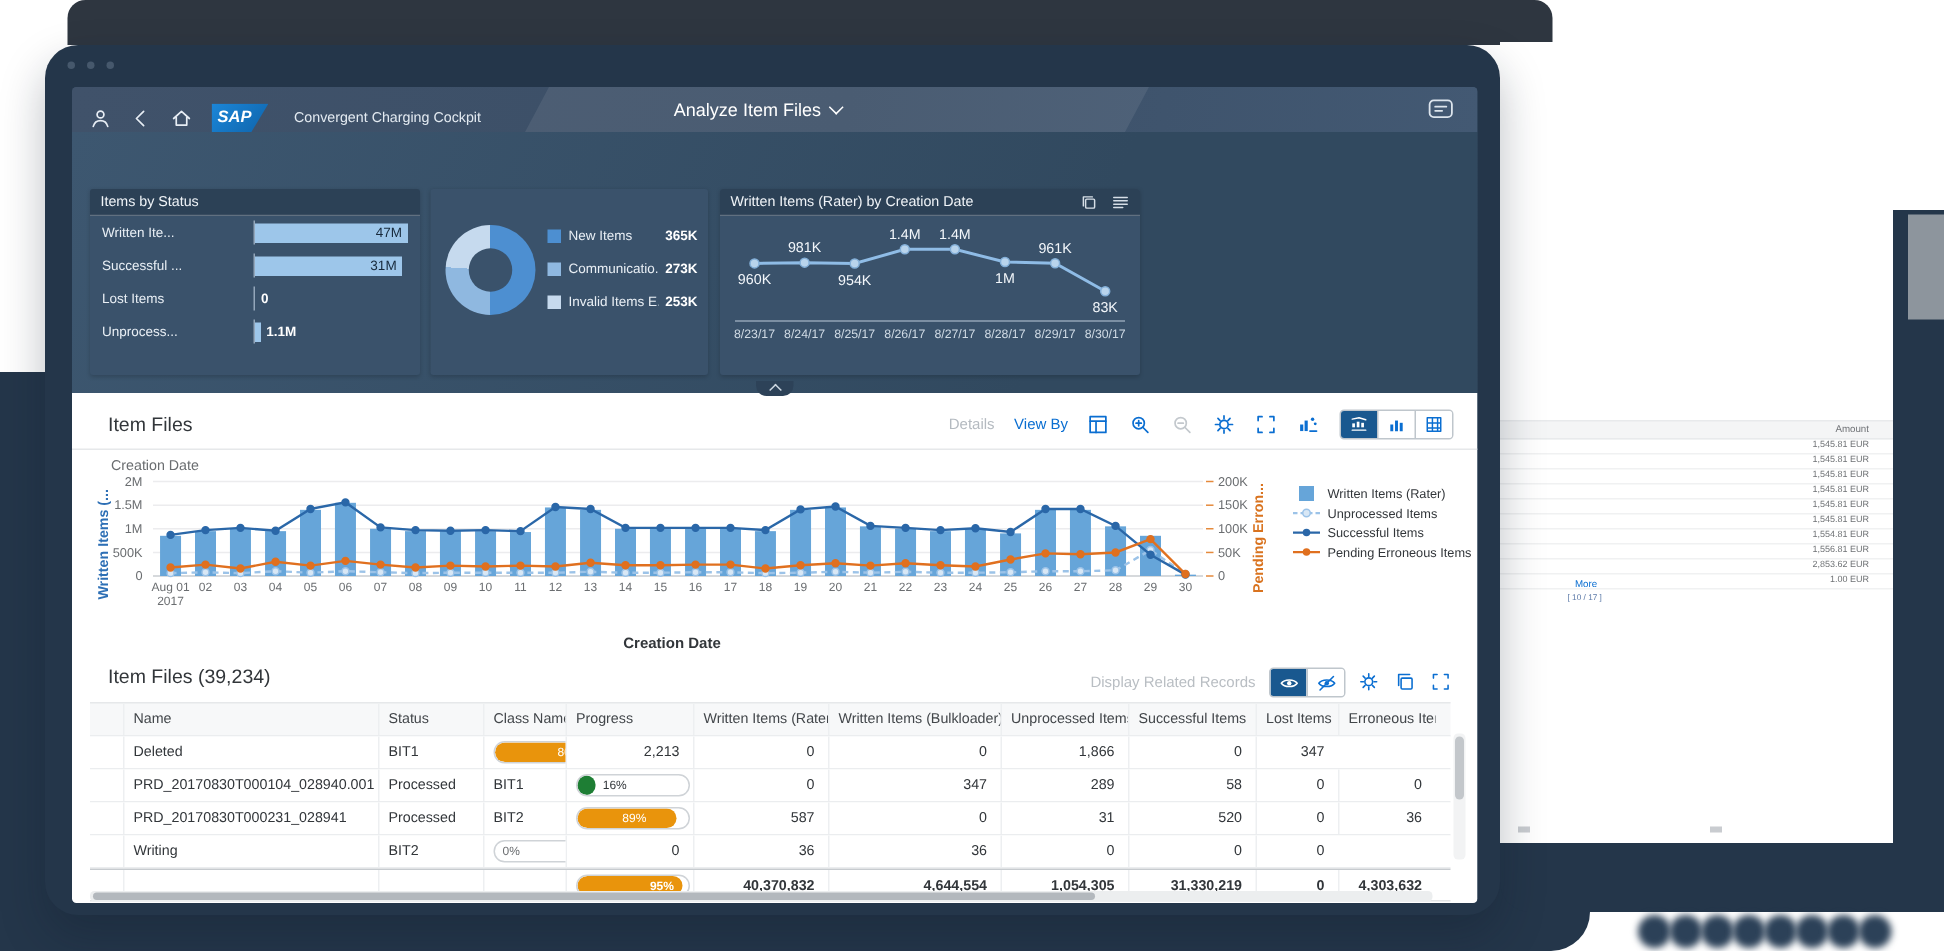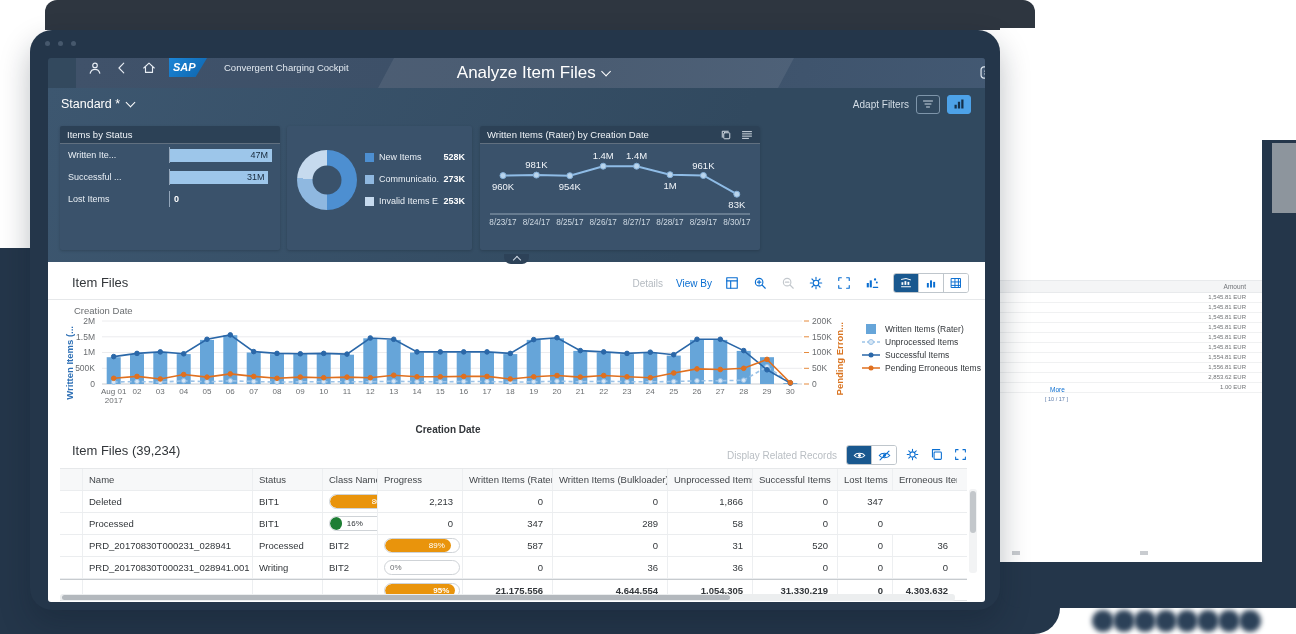--- a/index.html
+++ b/index.html
@@ -23,31 +23,31 @@
   .bg-foot-ic{position:absolute;top:523px;width:8px;height:4px;background:#c9ccd0;}
   
   .main-window{position:absolute;left:30px;top:30px;width:970px;height:580px;background:#24364a;border-radius:22px;
                box-shadow:0 14px 30px rgba(15,25,40,.28);}
   .win-dots{position:absolute;left:15px;top:11px;display:flex;gap:8px;}
   .win-dot{width:5px;height:5px;border-radius:50%;background:#46586c;}
   .app{position:absolute;left:18px;top:28px;width:937px;height:544px;overflow:hidden;background:#33495e;border-radius:3px;}
   
   .app-header{position:absolute;left:0;top:0;width:100%;height:30px;
               background:linear-gradient(100deg,#40526a 0%,#3b4f67 55%,#435973 100%);
-              display:flex;align-items:flex-start;color:#fff;z-index:3;margin-left:28px;}
+              display:flex;align-items:flex-end;color:#fff;z-index:3;}
   .hdr-highlight{position:absolute;left:310px;top:0;width:400px;height:30px;background:rgba(255,255,255,.08);transform:skewX(-28deg);}
   .hdr-left{display:flex;align-items:center;gap:13px;padding-left:12px;position:relative;z-index:2;}
   .hicon{width:14px;height:14px;color:#e7edf4;display:inline-flex;}
   .sap-logo{width:38px;height:19px;background:linear-gradient(135deg,#1b86d8,#0f64ab);
             clip-path:polygon(0 0,100% 0,70% 100%,0 100%);
             color:#fff;font-size:11px;font-weight:bold;font-style:italic;line-height:19px;padding-left:4px;box-sizing:border-box;}
   .product-name{font-size:9.5px;color:#e3eaf1;margin-left:4px;}
   .page-title-wrap{position:absolute;left:48.8%;top:0;height:30px;transform:translateX(-50%);
                    display:flex;align-items:center;gap:7px;color:#fff;z-index:2;}
-  .page-title{font-size:17px;}
+  .page-title{font-size:12px;}
   .chev{width:6px;height:6px;border-right:1.4px solid currentColor;border-bottom:1.4px solid currentColor;transform:rotate(45deg);margin-top:-3px;}
   .copilot{position:absolute;right:16px;top:8px;width:17px;height:13px;color:#dde5ed;z-index:2;}
   
   .dark-area{position:absolute;left:0;top:30px;width:100%;height:174px;background:linear-gradient(115deg,#3d5770 0%,#31495f 70%);}
   .filter-bar{position:absolute;left:0;top:0;width:100%;height:32px;display:flex;align-items:center;color:#fff;}
   .variant{display:flex;align-items:center;gap:7px;padding-left:13px;font-size:12.5px;}
   .fb-right{margin-left:auto;display:flex;align-items:center;gap:7px;padding-right:14px;}
   .adapt{font-size:10px;color:#d3dde6;}
   .fbtn{width:24px;height:19px;border:1px solid #7e95aa;border-radius:3px;display:flex;align-items:center;justify-content:center;color:#cfdbe6;box-sizing:border-box;}
   .fbtn.active{background:#4da2e8;border-color:#4da2e8;color:#14304a;}
@@ -205,45 +205,20 @@
         </div>
         <span class="copilot">
             <svg viewBox="0 0 18 14" width="17" height="13">
               <rect x="1" y="1" width="16" height="12" rx="3" fill="none" stroke="currentColor" stroke-width="1.3" stroke-linecap="round" stroke-linejoin="round"></rect>
               <path d="M5 5.5h8M5 8.5h5" fill="none" stroke="currentColor" stroke-width="1.3" stroke-linecap="round" stroke-linejoin="round"></path>
             </svg>
           </span>
       </div>
 
       <div class="dark-area">
-        <div class="filter-bar">
-          <div class="variant">
-            <span>Standard *</span>
-            <span class="chev"></span>
-          </div>
-          <div class="fb-right">
-            <span class="adapt">Adapt Filters</span>
-            <span class="fbtn">
-                <span>
-                  <svg viewBox="0 0 16 16" width="12" height="12">
-                    <path d="M2 4h12M4 8h8M6 12h4" fill="none" stroke="currentColor" stroke-width="1.3" stroke-linecap="round" stroke-linejoin="round"></path>
-                  </svg>
-                </span>
-              </span>
-            <span class="fbtn active">
-                <span>
-                  <svg viewBox="0 0 16 16" width="12" height="12">
-                    <rect x="2" y="9" width="3" height="5" fill="currentColor"></rect>
-                    <rect x="6.5" y="5" width="3" height="9" fill="currentColor"></rect>
-                    <rect x="11" y="2" width="3" height="12" fill="currentColor"></rect>
-                  </svg>
-                </span>
-              </span>
-          </div>
-        </div>
 
         <div class="panel" id="panel-status">
           <div class="p-head">
               <span>Items by Status</span>
             </div>
           <div id="status-bars">
               <div class="sb-row">
                 <span>Written Ite...</span>
                 <div class="sb-barwrap">
                   <div class="sb-bar" style="width: 100%;">
@@ -259,30 +234,37 @@
                   </div>
                 </div>
               </div>
               <div class="sb-row">
                 <span>Lost Items</span>
                 <div class="sb-barwrap">
                   <div class="sb-bar" style="width: 0%;"></div>
                   <span class="sb-val-out">0</span>
                 </div>
               </div>
+              <div class="sb-row">
+                <span>Unprocess...</span>
+                <div class="sb-barwrap">
+                  <div class="sb-bar" style="width: 3.5%;"></div>
+                  <span class="sb-val-out">1.1M</span>
+                </div>
+              </div>
             </div>
         </div>
 
         <div class="panel" id="panel-donut">
           <div class="donut" id="donut" style="background: conic-gradient(rgb(77, 143, 209) 0%, rgb(77, 143, 209) 50.1%, rgb(143, 184, 224) 50.1%, rgb(143, 184, 224) 76%, rgb(198, 218, 238) 76%, rgb(198, 218, 238) 100%);"></div>
           <div class="dlegend" id="donut-legend">
               <div class="dl-row">
                 <span class="dl-sq" style="background:#4d8fd1"></span>
                 <span class="dl-lab">New Items</span>
-                <span class="dl-val">528K</span>
+                <span class="dl-val">365K</span>
               </div>
               <div class="dl-row">
                 <span class="dl-sq" style="background:#8fb8e0"></span>
                 <span class="dl-lab">Communicatio...</span>
                 <span class="dl-val">273K</span>
               </div>
               <div class="dl-row">
                 <span class="dl-sq" style="background:#c6daee"></span>
                 <span class="dl-lab">Invalid Items E...</span>
                 <span class="dl-val">253K</span>
@@ -706,20 +688,21 @@
               </div>
               <div class="T-cell t-cell num">2,213</div>
               <div class="T-cell t-cell num">0</div>
               <div class="T-cell t-cell num">0</div>
               <div class="T-cell t-cell num">1,866</div>
               <div class="T-cell t-cell num">0</div>
               <div class="T-cell t-cell num">347</div>
             </div>
             <div class="t-row" style="grid-template-columns: 22px 170px 70px 55px 85px 90px 115px 85px 85px 55px 65px;">
               <div class="T-cell t-cell"></div>
+              <div class="T-cell t-cell">PRD_20170830T000104_028940.001</div>
               <div class="T-cell t-cell">Processed</div>
               <div class="T-cell t-cell">BIT1</div>
               <div class="t-cell">
                 <div class="pill">
                   <div class="pill-fill" style="width: 16%; background: rgb(30, 126, 52);"></div>
                   <span class="pill-txt" style="left: calc(16% + 5px); color: rgb(50, 54, 58);">16%</span>
                 </div>
               </div>
               <div class="T-cell t-cell num">0</div>
               <div class="T-cell t-cell num">347</div>
@@ -729,33 +712,32 @@
               <div class="T-cell t-cell num">0</div>
             </div>
             <div class="t-row" style="grid-template-columns: 22px 170px 70px 55px 85px 90px 115px 85px 85px 55px 65px;">
               <div class="T-cell t-cell"></div>
               <div class="T-cell t-cell">PRD_20170830T000231_028941</div>
               <div class="T-cell t-cell">Processed</div>
               <div class="T-cell t-cell">BIT2</div>
               <div class="t-cell">
                 <div class="pill">
                   <div class="pill-fill" style="width: 89%; background: rgb(233, 148, 12);"></div>
-                  <span class="pill-txt" style="right: 11%; margin-right: 6px; color: rgb(255, 255, 255);">89%</span>
+                  <span class="pill-txt" style="right: 11%; margin-right: 20px; color: rgb(255, 255, 255);">89%</span>
                 </div>
               </div>
               <div class="T-cell t-cell num">587</div>
               <div class="T-cell t-cell num">0</div>
               <div class="T-cell t-cell num">31</div>
               <div class="T-cell t-cell num">520</div>
               <div class="T-cell t-cell num">0</div>
               <div class="T-cell t-cell num">36</div>
             </div>
             <div class="t-row" style="grid-template-columns: 22px 170px 70px 55px 85px 90px 115px 85px 85px 55px 65px;">
               <div class="T-cell t-cell"></div>
-              <div class="T-cell t-cell">PRD_20170830T000231_028941.001</div>
               <div class="T-cell t-cell">Writing</div>
               <div class="T-cell t-cell">BIT2</div>
               <div class="t-cell">
                 <div class="pill">
                   <span class="pill-txt" style="left: calc(0% + 5px); color: rgb(106, 109, 112);">0%</span>
                 </div>
               </div>
               <div class="T-cell t-cell num">0</div>
               <div class="T-cell t-cell num">36</div>
               <div class="T-cell t-cell num">36</div>
@@ -767,21 +749,21 @@
               <div class="T-cell t-cell"></div>
               <div class="T-cell t-cell"></div>
               <div class="T-cell t-cell"></div>
               <div class="T-cell t-cell"></div>
               <div class="t-cell">
                 <div class="pill">
                   <div class="pill-fill" style="width: 95%; background: rgb(233, 148, 12);"></div>
                   <span class="pill-txt" style="right: 5%; margin-right: 6px; color: rgb(255, 255, 255);">95%</span>
                 </div>
               </div>
-              <div class="T-cell t-cell num" style="font-weight: bold;">21,175,556</div>
+              <div class="T-cell t-cell num" style="font-weight: bold;">40,370,832</div>
               <div class="T-cell t-cell num" style="font-weight: bold;">4,644,554</div>
               <div class="T-cell t-cell num" style="font-weight: bold;">1,054,305</div>
               <div class="T-cell t-cell num" style="font-weight: bold;">31,330,219</div>
               <div class="T-cell t-cell num" style="font-weight: bold;">0</div>
               <div class="T-cell t-cell num" style="font-weight: bold;">4,303,632</div>
             </div>
           </div>
         <div class="hscroll">
             <div class="hscroll-thumb"></div>
           </div>

